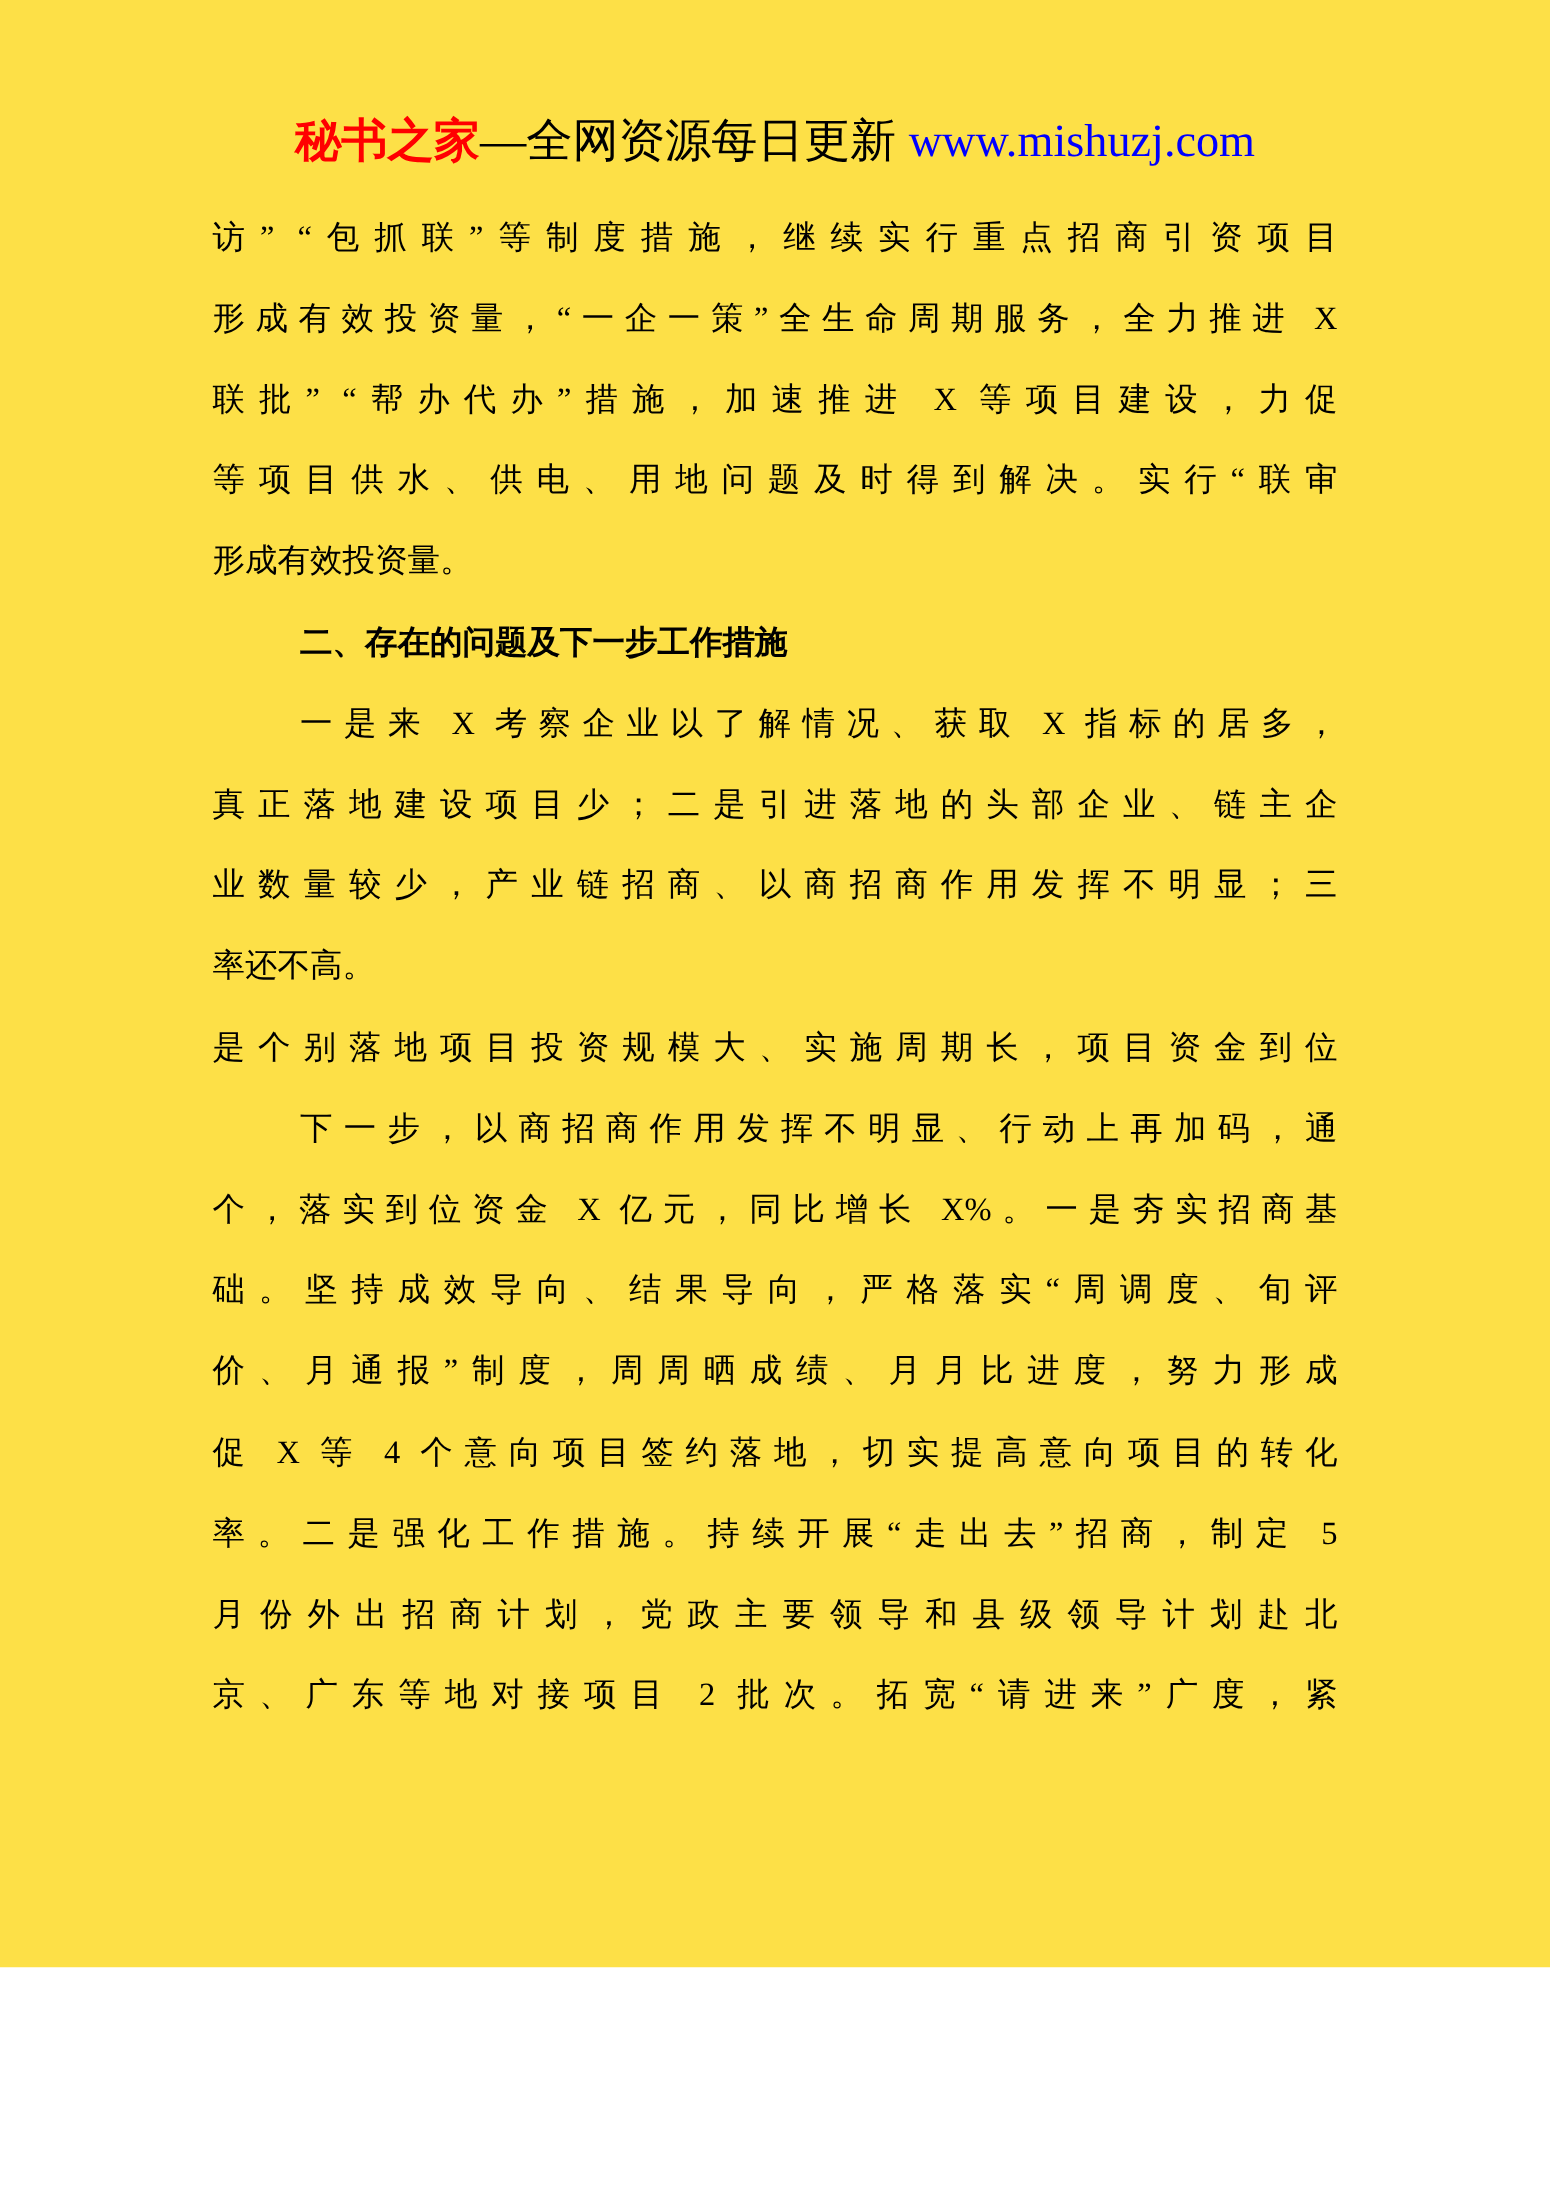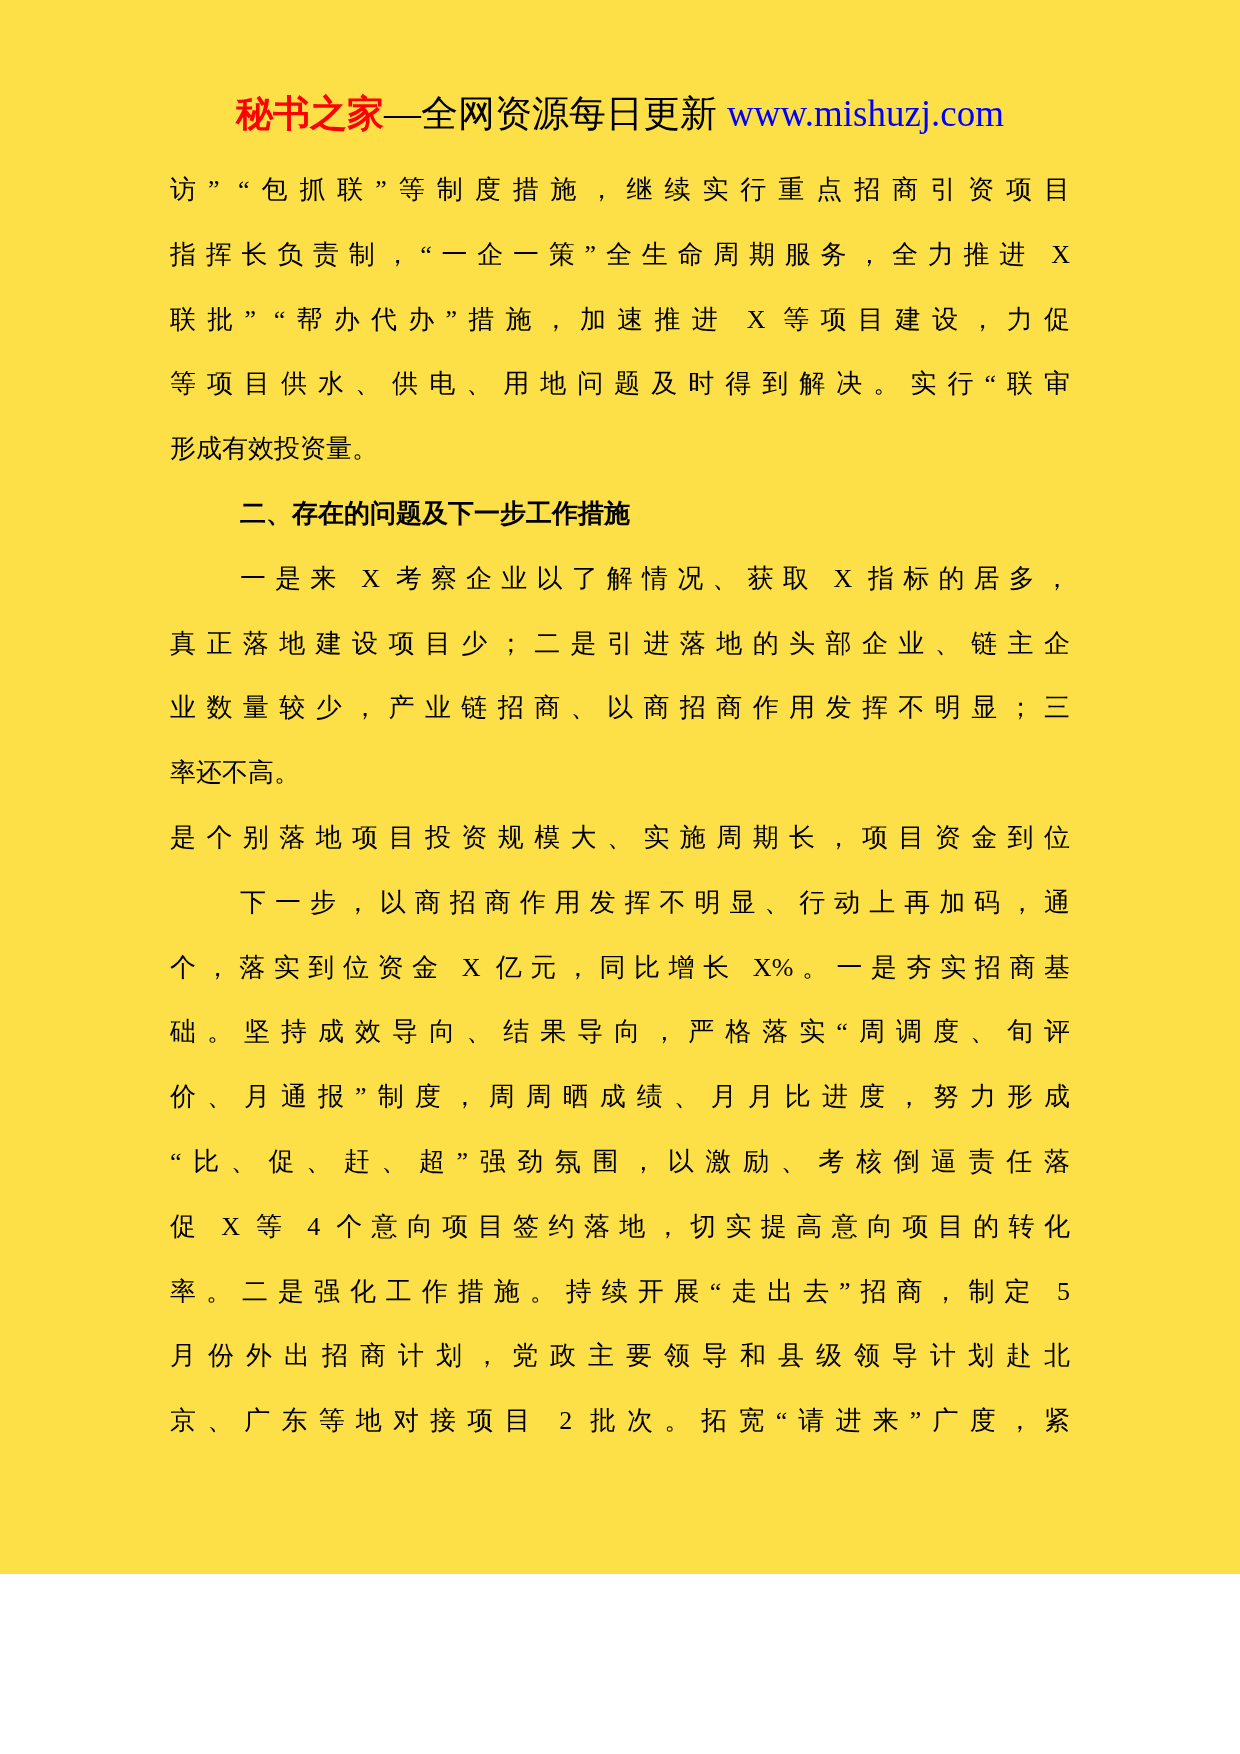--- a/index.html
+++ b/index.html
@@ -69,34 +69,33 @@
 <body>
 
 <div class="page">
 
   <div class="doc-header">
     <span class="brand">秘书之家</span><span class="tagline">—全网资源每日更新</span><span class="site-url">www.mishuzj.com</span>
   </div>
 
   <div class="content">
     <div class="line justify">访” “包抓联”等制度措施，继续实行重点招商引资项目</div>
-    <div class="line justify">指挥长负责制，“一企一策”全生命周期服务，全力推进 X</div>
+    <div class="line justify">形成有效投资量，“一企一策”全生命周期服务，全力推进 X</div>
     <div class="line justify">联批” “帮办代办”措施，加速推进 X 等项目建设，力促</div>
     <div class="line justify">等项目供水、供电、用地问题及时得到解决。实行“联审</div>
     <div class="line">形成有效投资量。</div>
     <div class="line indent bold">二、存在的问题及下一步工作措施</div>
     <div class="line indent justify">一是来 X 考察企业以了解情况、获取 X 指标的居多，</div>
     <div class="line justify">真正落地建设项目少；二是引进落地的头部企业、链主企</div>
     <div class="line justify">业数量较少，产业链招商、以商招商作用发挥不明显；三</div>
     <div class="line">率还不高。</div>
     <div class="line justify">是个别落地项目投资规模大、实施周期长，项目资金到位</div>
     <div class="line indent justify">下一步，以商招商作用发挥不明显、行动上再加码，通</div>
     <div class="line justify">个，落实到位资金 X 亿元，同比增长 X%。一是夯实招商基</div>
     <div class="line justify">础。坚持成效导向、结果导向，严格落实“周调度、旬评</div>
     <div class="line justify">价、月通报”制度，周周晒成绩、月月比进度，努力形成</div>
-    <div class="line justify">“比、促、赶、超”强劲氛围，以激励、考核倒逼责任落</div>
     <div class="line justify">促 X 等 4 个意向项目签约落地，切实提高意向项目的转化</div>
     <div class="line justify">率。二是强化工作措施。持续开展“走出去”招商，制定 5</div>
     <div class="line justify">月份外出招商计划，党政主要领导和县级领导计划赴北</div>
     <div class="line justify">京、广东等地对接项目 2 批次。拓宽“请进来”广度，紧</div>
   </div>
 
 </div>
 
 </body></html>

